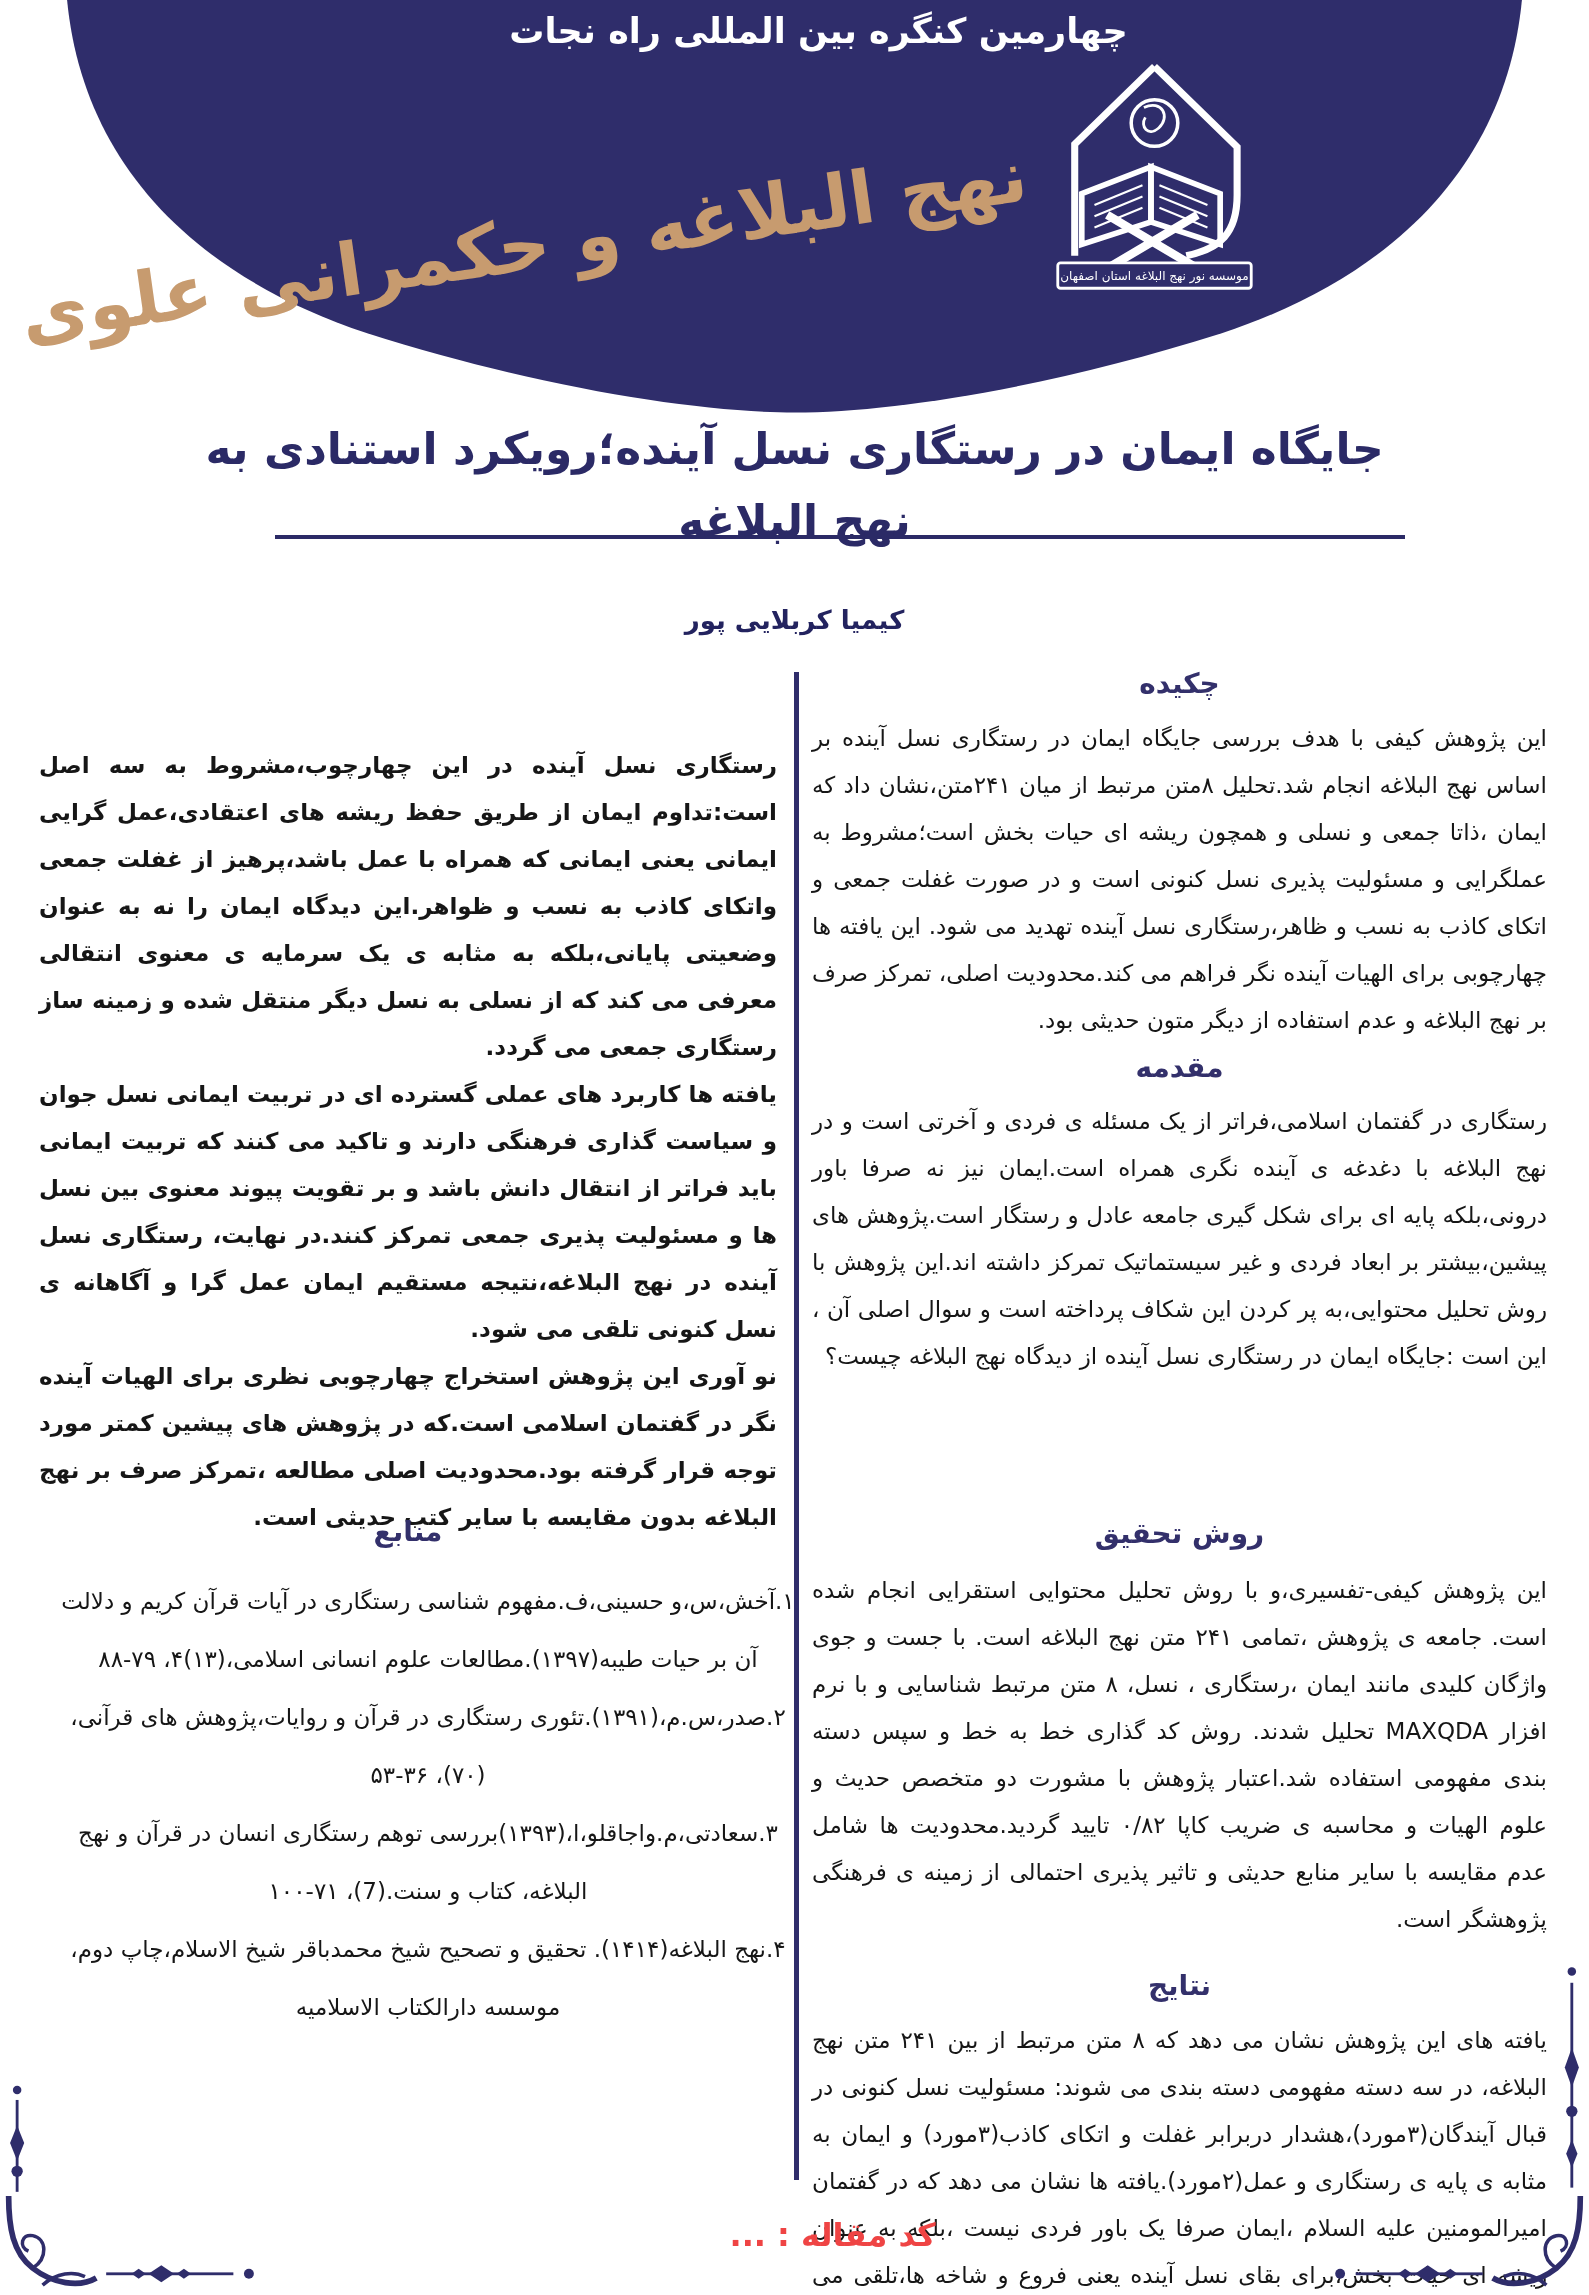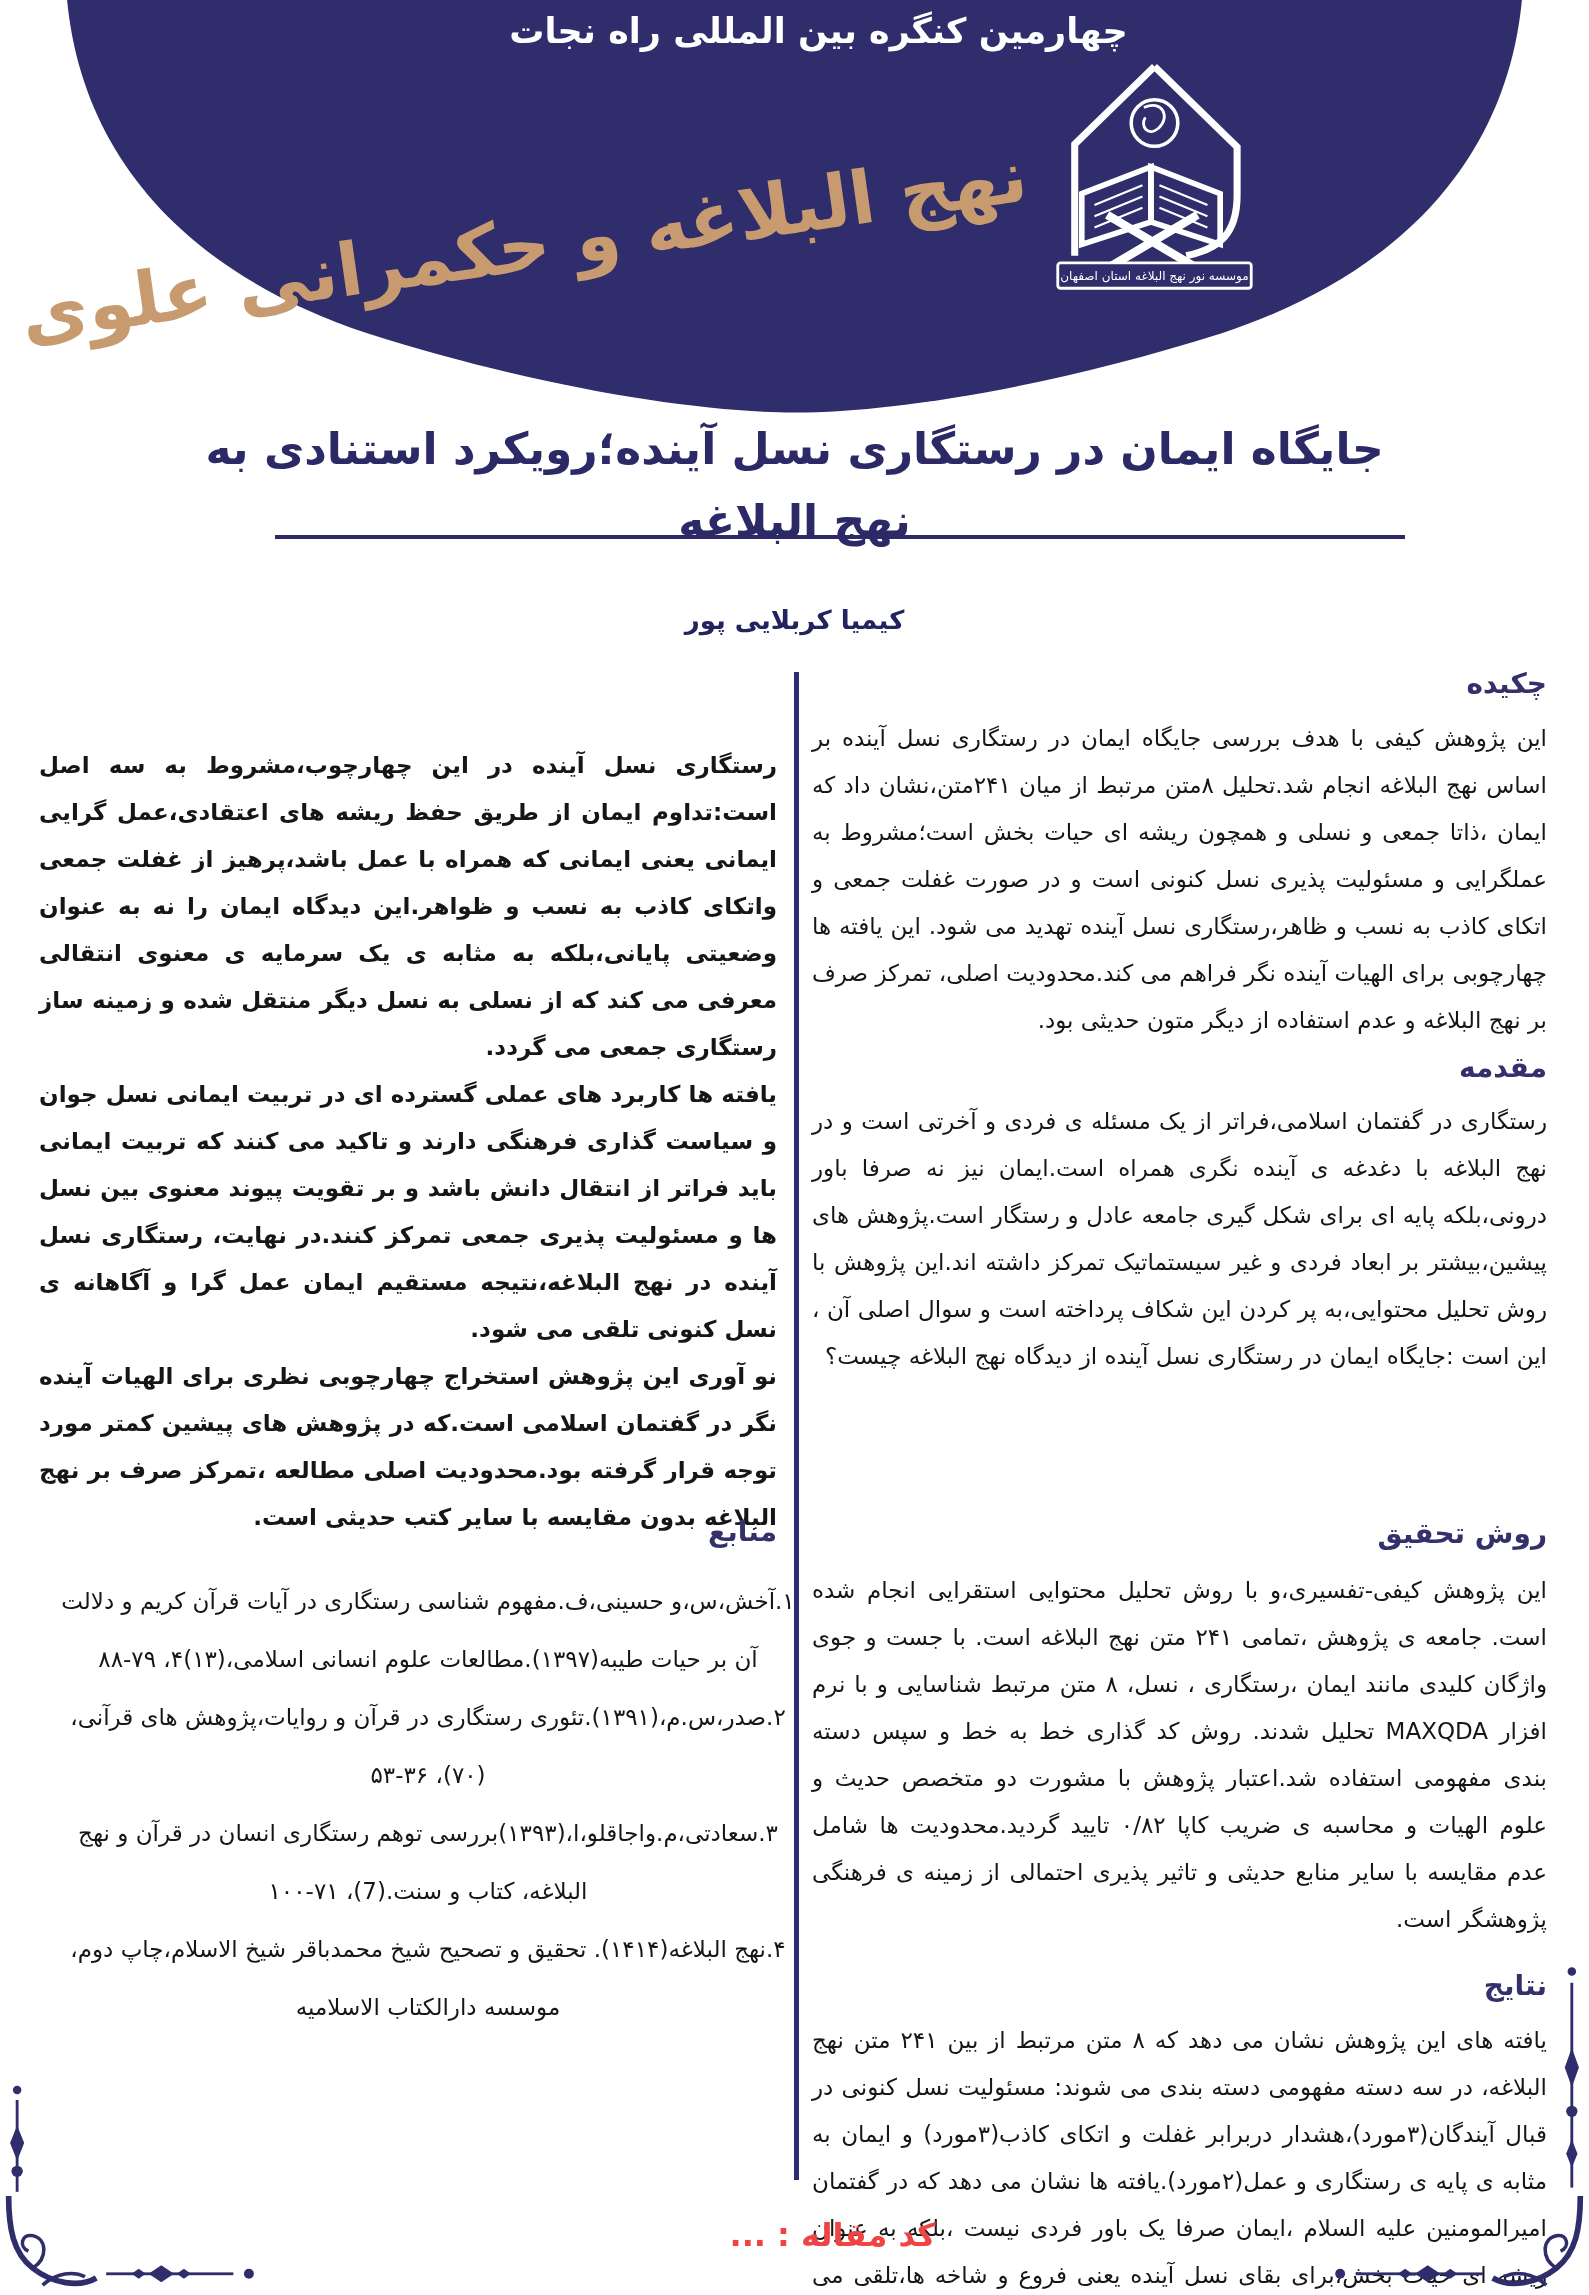--- a/index.html
+++ b/index.html
@@ -21,21 +21,21 @@
   .t1{top:418px;}
   .t2{top:490px;}
   .title-rule{position:absolute;top:535px;left:275px;width:1130px;height:3.5px;background:#2b2a66;}
   .author{position:absolute;top:605px;left:88px;width:1413px;text-align:center;direction:rtl;
         color:#23235f;font-weight:bold;font-size:26px;}
   .email{position:absolute;top:644px;left:88px;width:1413px;text-align:center;
         color:#23235f;font-size:24px;font-family:"Liberation Serif",serif;}
 
   
   .divider{position:absolute;left:794px;top:672px;width:5px;height:1508px;background:#2f2d6b;}
-  .sec-h{position:absolute;direction:rtl;text-align:right;color:#33306b;
+  .sec-h{position:absolute;direction:rtl;text-align:center;color:#33306b;
         font-size:28px;font-weight:bold;}
   .col-body{position:absolute;direction:rtl;text-align:justify;color:#161616;
         font-size:23px;line-height:47px;}
   .col-body p{margin:0;font-weight:bold;}
   .right-col{left:812px;width:735px;}
   .left-col{left:39px;width:738px;}
   .refs{position:absolute;left:39px;width:738px;direction:rtl;text-align:center;
         color:#161616;font-size:23px;line-height:58px;margin-left:20px;}
 
   

